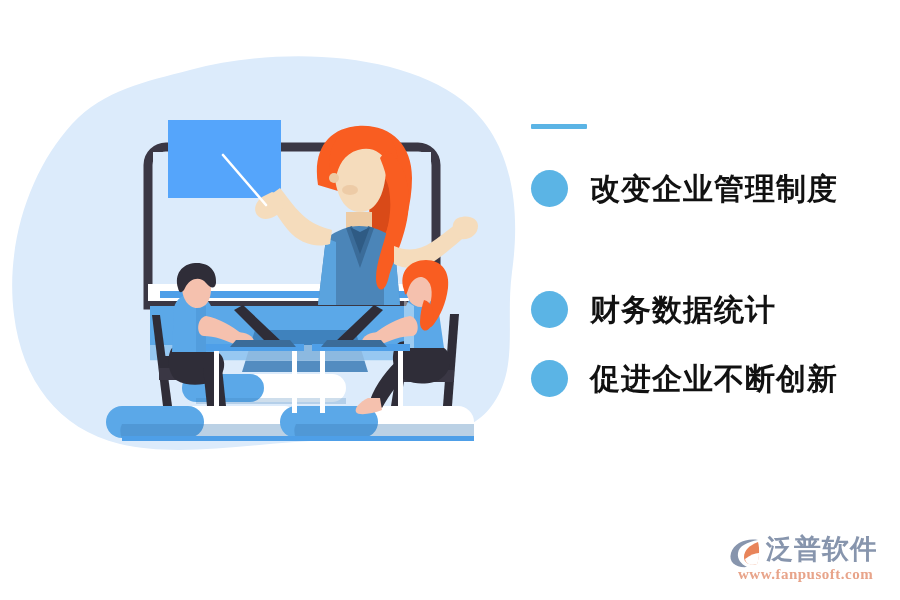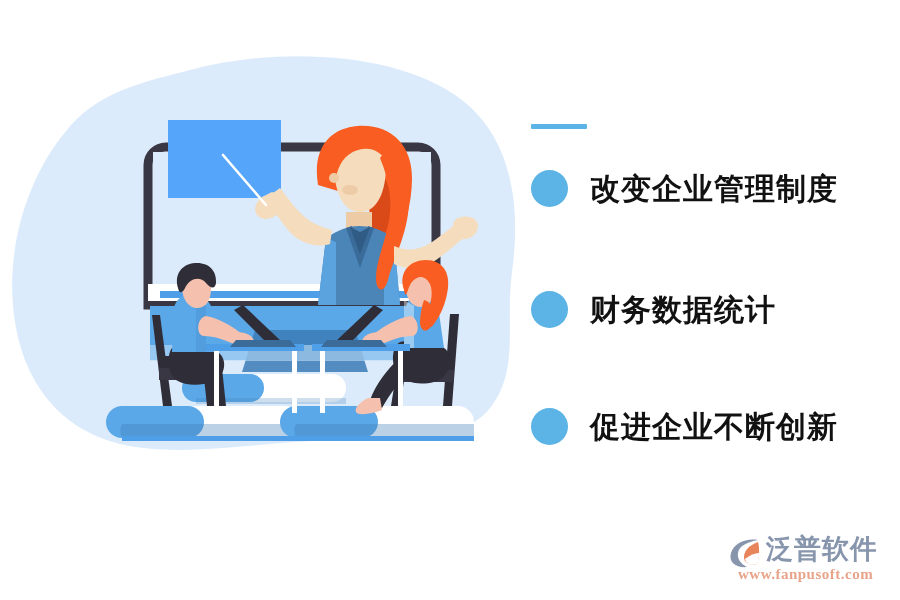--- a/index.html
+++ b/index.html
@@ -43,21 +43,21 @@
   }
   .bullet-row {
     position: absolute;
     left: 0px;
     display: flex;
     align-items: center;
     width: 350px;
   }
   .bullet-row.r0 { top: 60px; }
   .bullet-row.r1 { top: 155px; margin-top: 26px; }
-  .bullet-row.r2 { top: 250px; margin-top: 48px; }
+  .bullet-row.r2 { top: 250px; }
   .bullet-dot {
     width: 37px;
     height: 37px;
     border-radius: 50%;
     background: #5BB4E5;
     flex: 0 0 auto;
   }
   .bullet-text {
     margin-left: 22px;
     font-size: 30px;

